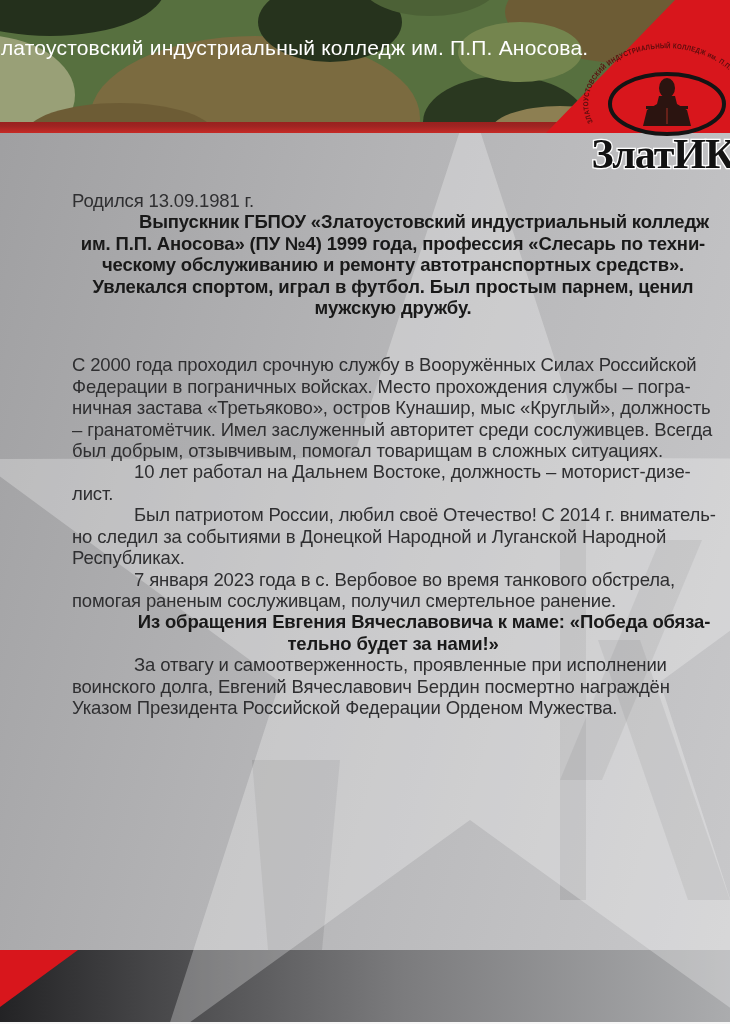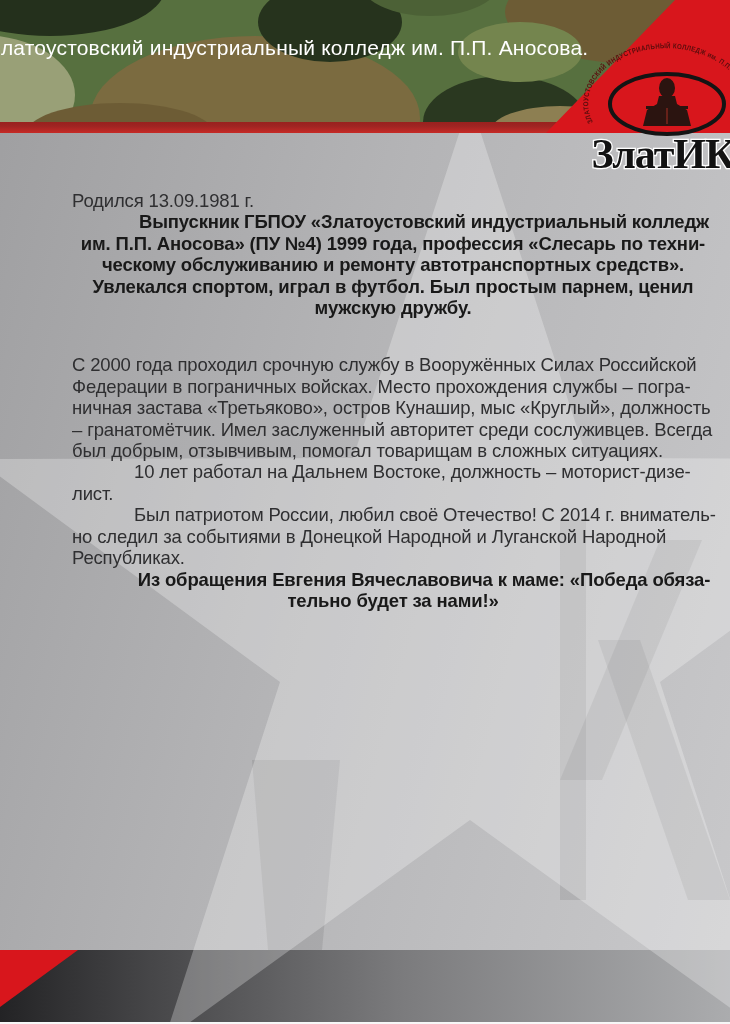--- a/index.html
+++ b/index.html
@@ -100,22 +100,27 @@
       <div class="p">С 2000 года проходил срочную службу в Вооружённых Силах Российской
 Федерации в пограничных войсках. Место прохождения службы – погра-
 ничная застава «Третьяково», остров Кунашир, мыс «Круглый», должность
 – гранатомётчик. Имел заслуженный авторитет среди сослуживцев. Всегда
 был добрым, отзывчивым, помогал товарищам в сложных ситуациях.</div>
       <div class="p ind">10 лет работал на Дальнем Востоке, должность – моторист-дизе-
 лист.</div>
       <div class="p ind">Был патриотом России, любил своё Отечество! С 2014 г. вниматель-
 но следил за событиями в Донецкой Народной и Луганской Народной
 Республиках.</div>
+      <div class="p ind">7 января 2023 года в с. Вербовое во время танкового обстрела,
+помогая раненым сослуживцам, получил смертельное ранение.</div>
       <div class="p b ind">Из обращения Евгения Вячеславовича к маме: «Победа обяза-
 тельно будет за нами!»</div>
+      <div class="p ind">За отвагу и самоотверженность, проявленные при исполнении
+воинского долга, Евгений Вячеславович Бердин посмертно награждён
+Указом Президента Российской Федерации Орденом Мужества.</div>
     </div>
 
   <div class="bottom-band"></div>
   <svg class="bottom-red" viewBox="0 0 80 58">
     <polygon points="0,0 78,0 0,57" fill="#d8161c"></polygon>
   </svg>
   <div class="bottom-edge"></div>
 
 </div>
 

